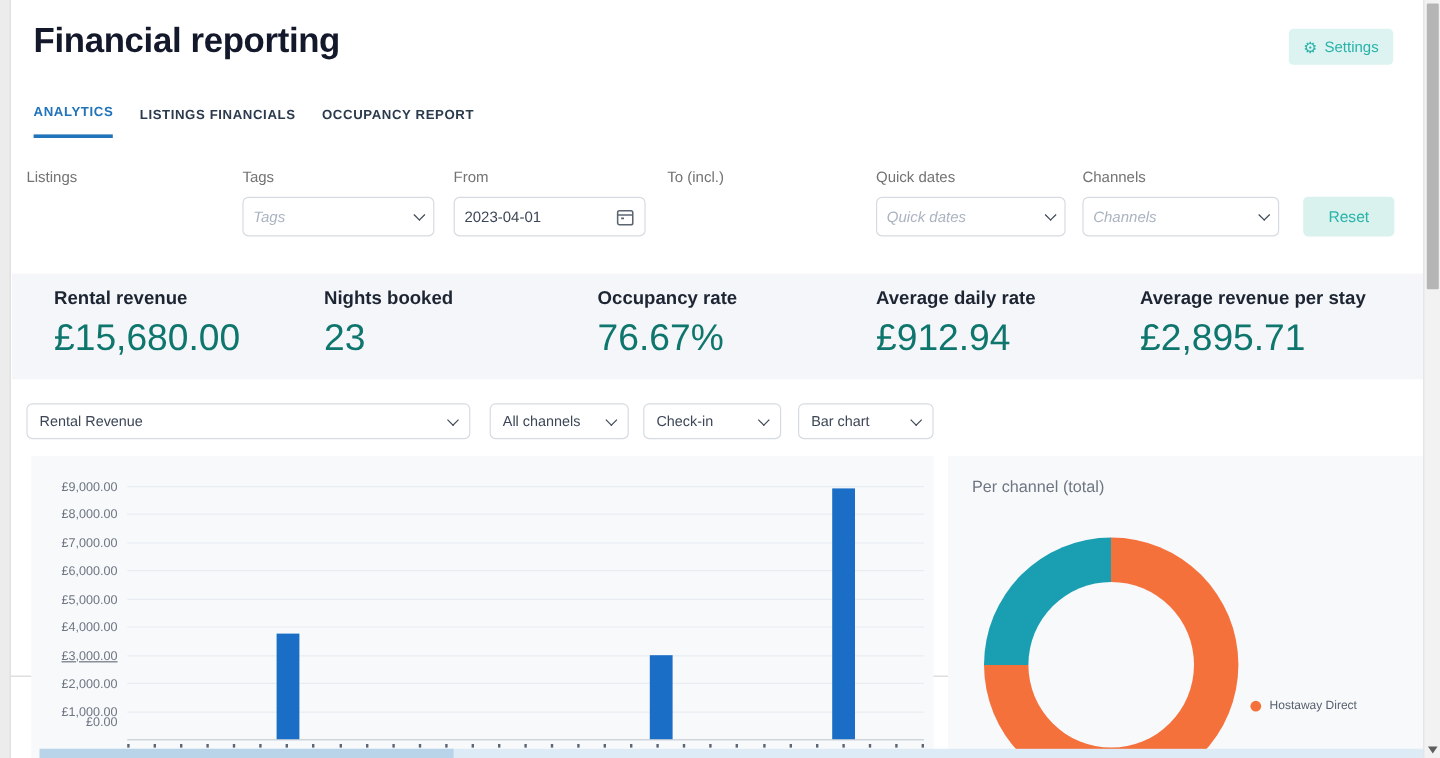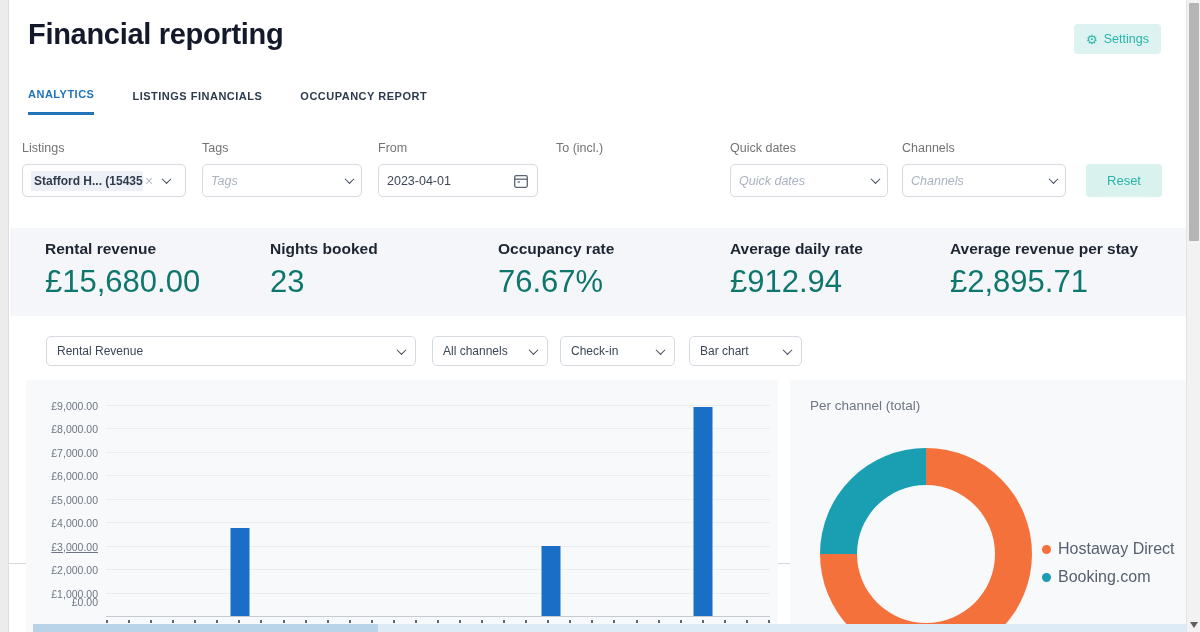--- a/index.html
+++ b/index.html
@@ -1,27 +1,27 @@
 <!DOCTYPE html>
 <html><head>
 <meta charset="utf-8">
 <style>
   * { margin:0; padding:0; box-sizing:border-box; }
   html,body { width:1200px; height:632px; }
   body { font-family:"Liberation Sans","DejaVu Sans",sans-serif; background:#fff; overflow:hidden; }
-  #app { position:relative; width:1200px; height:564px; background:#fff; border-bottom:1px solid #d7d7d7;padding-left:24px; }
+  #app { position:relative; width:1200px; height:564px; background:#fff; border-bottom:1px solid #d7d7d7; }
 
   .left-gutter { position:absolute; left:0; top:0; width:9px; height:632px; background:#ececec; border-right:1px solid #dedede; }
 
   .page-title { position:absolute; left:28px; top:18px; font-size:29px; font-weight:700; color:#13182b; letter-spacing:-0.3px; }
 
   .settings-btn { position:absolute; left:1074px; top:24px; width:87px; height:30px; background:#dcf3f1; color:#2ab3a9; border:none; border-radius:4px; font-size:12.5px; display:flex; align-items:center; justify-content:center; gap:6px; cursor:pointer; font-family:inherit; }
   .gear { font-size:13px; line-height:1; }
 
-  .tabs { position:absolute; left:28px; top:88px; display:flex; gap:38px; }
+  .tabs { position:absolute; left:28px; top:88px; display:flex; gap:22px; }
   .tab { font-size:11px; font-weight:700; letter-spacing:0.5px; color:#2b3a4d; padding-bottom:12px; cursor:pointer; background:none; border:none; font-family:inherit; }
   .tab.active { color:#2173ba; border-bottom:3px solid #2173ba; }
 
   .filter-label { position:absolute; top:141px; font-size:12.5px; color:#737373; }
   .field { position:absolute; top:164px; height:33px; background:#fff; border:1px solid #d6dbe2; border-radius:5px; display:flex; align-items:center; padding:0 8px; font-size:12.5px; color:#3c4656; cursor:pointer; }
   .field .grow { flex:1 1 auto; overflow:hidden; white-space:nowrap; }
   .placeholder { color:#aab3c0; font-style:italic; }
   .chip { background:#edf1f7; padding:3px 3px; font-weight:600; color:#2f3a4b; font-size:12px; max-width:112px; overflow:hidden; white-space:nowrap; display:inline-block; }
   .clear-x { color:#b6bec9; font-size:14px; margin:0 4px 0 2px; cursor:pointer; }
   .chev { width:7px; height:7px; border-right:1.6px solid #3c4656; border-bottom:1.6px solid #3c4656; transform:rotate(45deg) translate(-1px,-1px); flex:0 0 auto; margin-left:6px; }
@@ -47,21 +47,21 @@
   .gridline.base { background:#c6ccd4; }
   #plot { position:absolute; left:80px; top:25px; width:664px; height:211px; }
   .bar { position:absolute; bottom:0; width:19px; transform:translateX(-50%); }
   #xticks { position:absolute; left:80px; top:240px; width:664px; height:4px; display:flex; justify-content:space-between; }
   .xtick { width:2px; height:3px; background:#5d6673; }
 
   .panel-title { position:absolute; left:20px; top:18px; font-size:13.5px; color:#6e7683; }
   #donut { position:absolute; left:30px; top:68px; width:212px; height:212px; border-radius:50%; }
   #donut-hole { position:absolute; left:67px; top:105px; width:138px; height:138px; border-radius:50%; background:#f7f9fb; }
   #legend { position:absolute; left:252px; top:160px; display:flex; flex-direction:column; gap:10px; }
-  .legend-row { display:flex; align-items:center; gap:7px; font-size:16px; color:#57606e; }
+  .legend-row { display:flex; align-items:center; gap:7px; font-size:10px; color:#57606e;margin-top:43px; }
   .legend-dot { width:9px; height:9px; border-radius:50%; flex:0 0 auto; }
 
   .vscroll { position:absolute; left:1186px; top:0; width:14px; height:632px; background:#f2f2f2; border-left:1px solid #e3e3e3; }
   .vthumb { position:absolute; left:2px; top:3px; width:10px; height:238px; background:#b5b5b5; border-radius:1px; }
   .varrow { position:absolute; left:3px; bottom:4px; width:0; height:0; border-left:4px solid transparent; border-right:4px solid transparent; border-top:6px solid #5e5e5e; }
   .hscroll { position:absolute; left:33px; top:624px; width:1153px; height:8px; background:#dcebf6; }
   .hthumb { position:absolute; left:0; top:0; width:345px; height:8px; background:#b9d3e8; }
 </style>
 </head>
 <body>
@@ -82,25 +82,20 @@
     <button class="tab">OCCUPANCY REPORT</button>
   </div>
 
   <div class="filter-label" style="left:22px">Listings</div>
   <div class="filter-label" style="left:202px">Tags</div>
   <div class="filter-label" style="left:378px">From</div>
   <div class="filter-label" style="left:556px">To (incl.)</div>
   <div class="filter-label" style="left:730px">Quick dates</div>
   <div class="filter-label" style="left:902px">Channels</div>
 
-  <div class="field" style="left:22px;width:164px">
-    <span class="chip grow">Stafford H... (15435</span>
-    <span class="clear-x">×</span>
-    <span class="chev"></span>
-  </div>
   <div class="field" style="left:202px;width:160px">
     <span class="placeholder grow">Tags</span>
     <span class="chev"></span>
   </div>
   <div class="field" style="left:378px;width:160px">
     <span class="grow">2023-04-01</span>
     <svg class="cal-icon" width="16" height="16" viewBox="0 0 16 16">
         <rect x="1.7" y="2.7" width="12.6" height="11.6" rx="1.5" fill="none" stroke="#5b6572" stroke-width="1.3"></rect>
         <line x1="1.7" y1="6.2" x2="14.3" y2="6.2" stroke="#5b6572" stroke-width="1.3"></line>
         <line x1="4.6" y1="9" x2="7" y2="9" stroke="#5b6572" stroke-width="1.3"></line>

